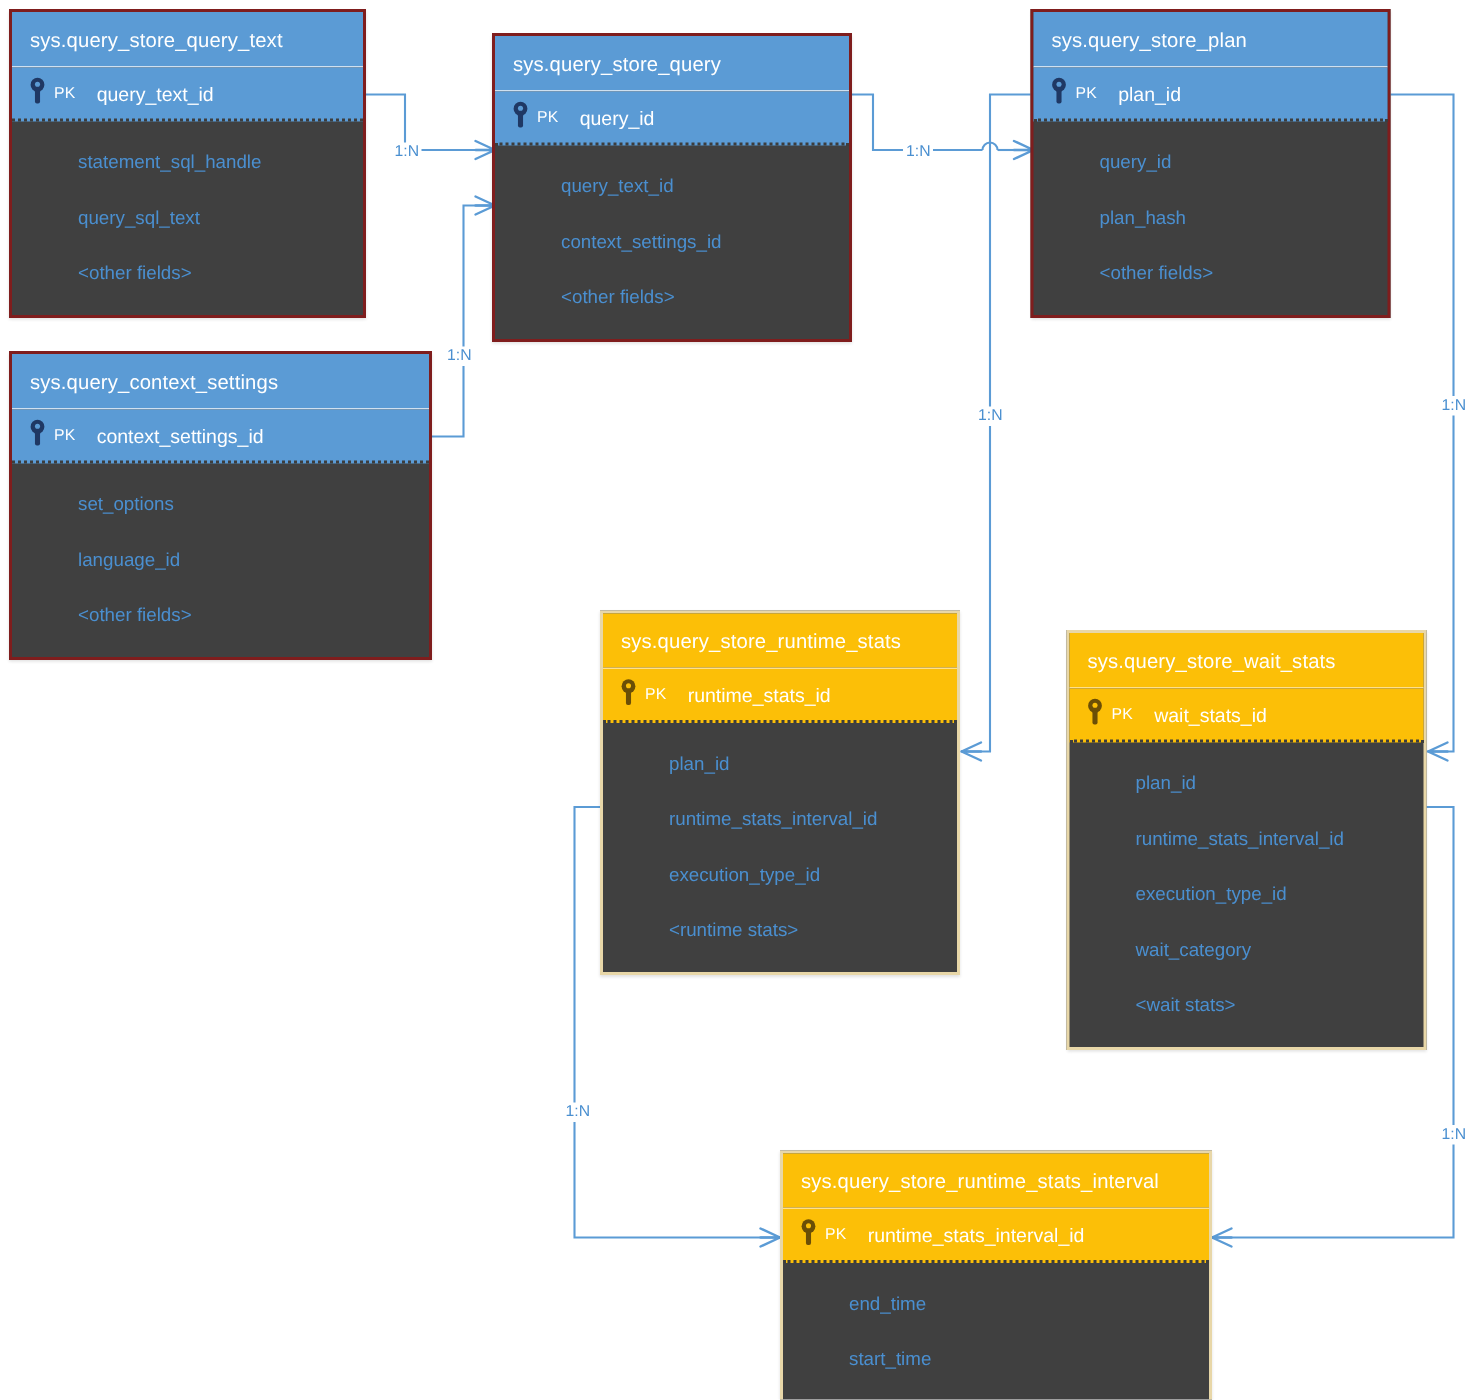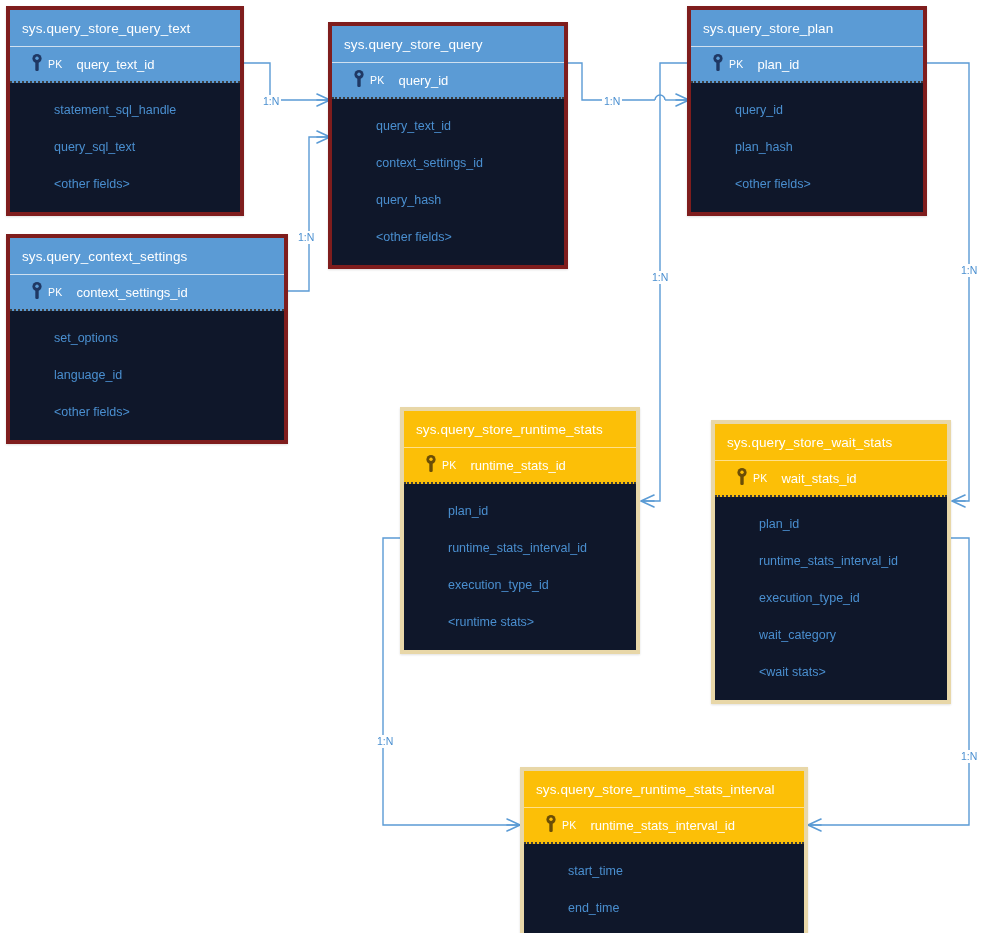--- a/index.html
+++ b/index.html
@@ -23,41 +23,41 @@
   svg.links {
     position: absolute;
     left: 0; top: 0;
     width: 983px;
     height: 933px;
     pointer-events: none;
   }
   .entity {
     position: absolute;
     box-sizing: border-box;
-    background: #0f172a;
-    border: 4px solid #7f1d1d;
+    background: #404040;
+    border: 2px solid #7f1d1d;
     box-shadow: 0 1px 2px rgba(0,0,0,0.12);
   }
   .ent-header {
     box-sizing: border-box;
     height: 36px;
     display: flex;
     align-items: center;
     padding-left: 12px;
     color: #ffffff;
     font-size: 13.5px;
     letter-spacing: 0.1px;
     white-space: nowrap;
   }
   .ent-pk {
     box-sizing: border-box;
     height: 36px;
     display: flex;
     align-items: center;
-    padding-left: 20px;
+    padding-left: 10px;
     color: #ffffff;
     font-size: 13px;
     border-bottom: 2px dotted #3d3d3d;
     position: relative;
   }
   .ent-pk .keyicon {
     width: 16px;
     height: 20px;
     margin-right: 2px;
     flex: 0 0 auto;
@@ -197,21 +197,20 @@
             <circle cx="7" cy="5.5" r="4.6" fill="#1f3864"></circle>
             <circle cx="7" cy="5.2" r="1.7" fill="#5b9bd5"></circle>
             <rect x="5.3" y="8.5" width="3.4" height="9.5" rx="1.3" fill="#1f3864"></rect>
           </svg>
           <span class="pklabel">PK</span>
           <span class="pkname">query_id</span>
         </div>
         <div class="ent-fields">
           <div class="field">query_text_id</div>
           <div class="field">context_settings_id</div>
-          <div class="field">query_hash</div>
           <div class="field">&lt;other fields&gt;</div>
         </div>
       </div>
       <div class="entity theme-blue" style="left: 687px; top: 6px; width: 240px;">
         <div class="ent-header">sys.query_store_plan</div>
         <div class="sep"></div>
         <div class="ent-pk">
           <svg class="keyicon" viewBox="0 0 16 20">
             <circle cx="7" cy="5.5" r="4.6" fill="#1f3864"></circle>
             <circle cx="7" cy="5.2" r="1.7" fill="#5b9bd5"></circle>
@@ -289,22 +288,22 @@
         <div class="ent-pk">
           <svg class="keyicon" viewBox="0 0 16 20">
             <circle cx="7" cy="5.5" r="4.6" fill="#6b4e06"></circle>
             <circle cx="7" cy="5.2" r="1.7" fill="#fcbf07"></circle>
             <rect x="5.3" y="8.5" width="3.4" height="9.5" rx="1.3" fill="#6b4e06"></rect>
           </svg>
           <span class="pklabel">PK</span>
           <span class="pkname">runtime_stats_interval_id</span>
         </div>
         <div class="ent-fields">
+          <div class="field">end_time</div>
           <div class="field">start_time</div>
-          <div class="field">end_time</div>
         </div>
       </div>
     </div>
   <div id="card-layer">
       <div class="card-label" style="left: 261px; top: 95px;">1:N</div>
       <div class="card-label" style="left: 296px; top: 231px;">1:N</div>
       <div class="card-label" style="left: 602px; top: 95px;">1:N</div>
       <div class="card-label" style="left: 650px; top: 271px;">1:N</div>
       <div class="card-label" style="left: 959px; top: 264px;">1:N</div>
       <div class="card-label" style="left: 375px; top: 735px;">1:N</div>

